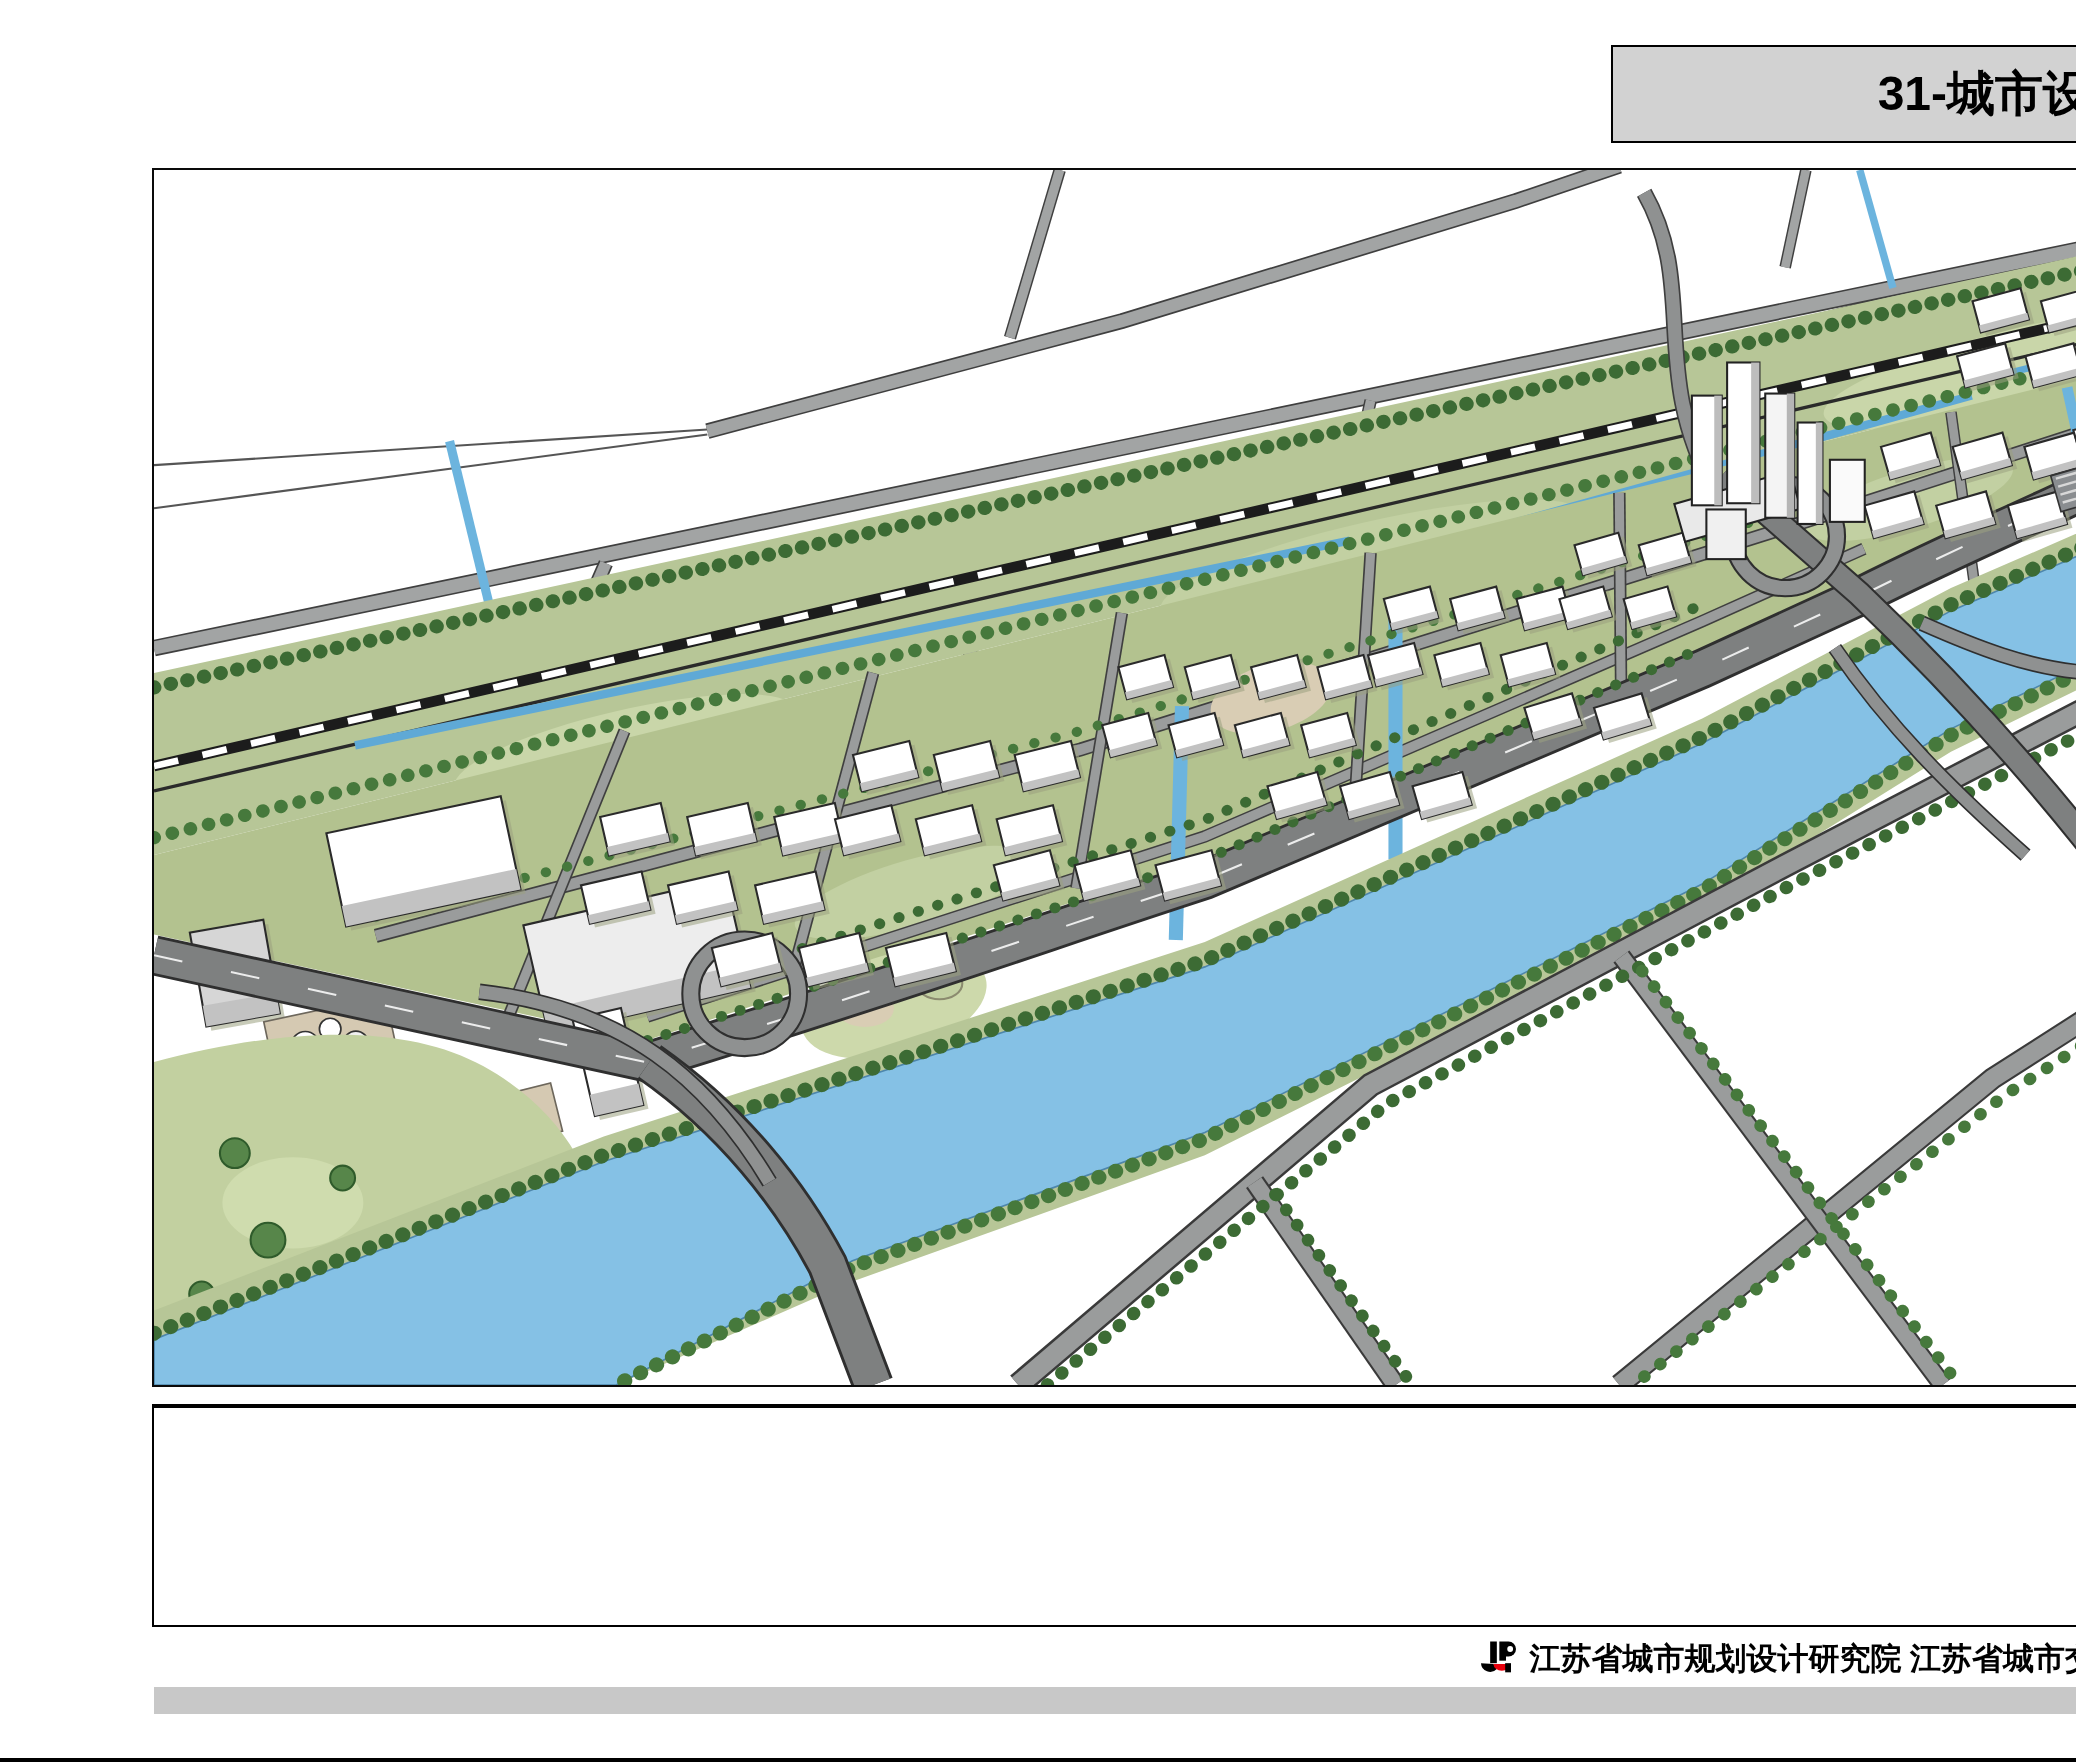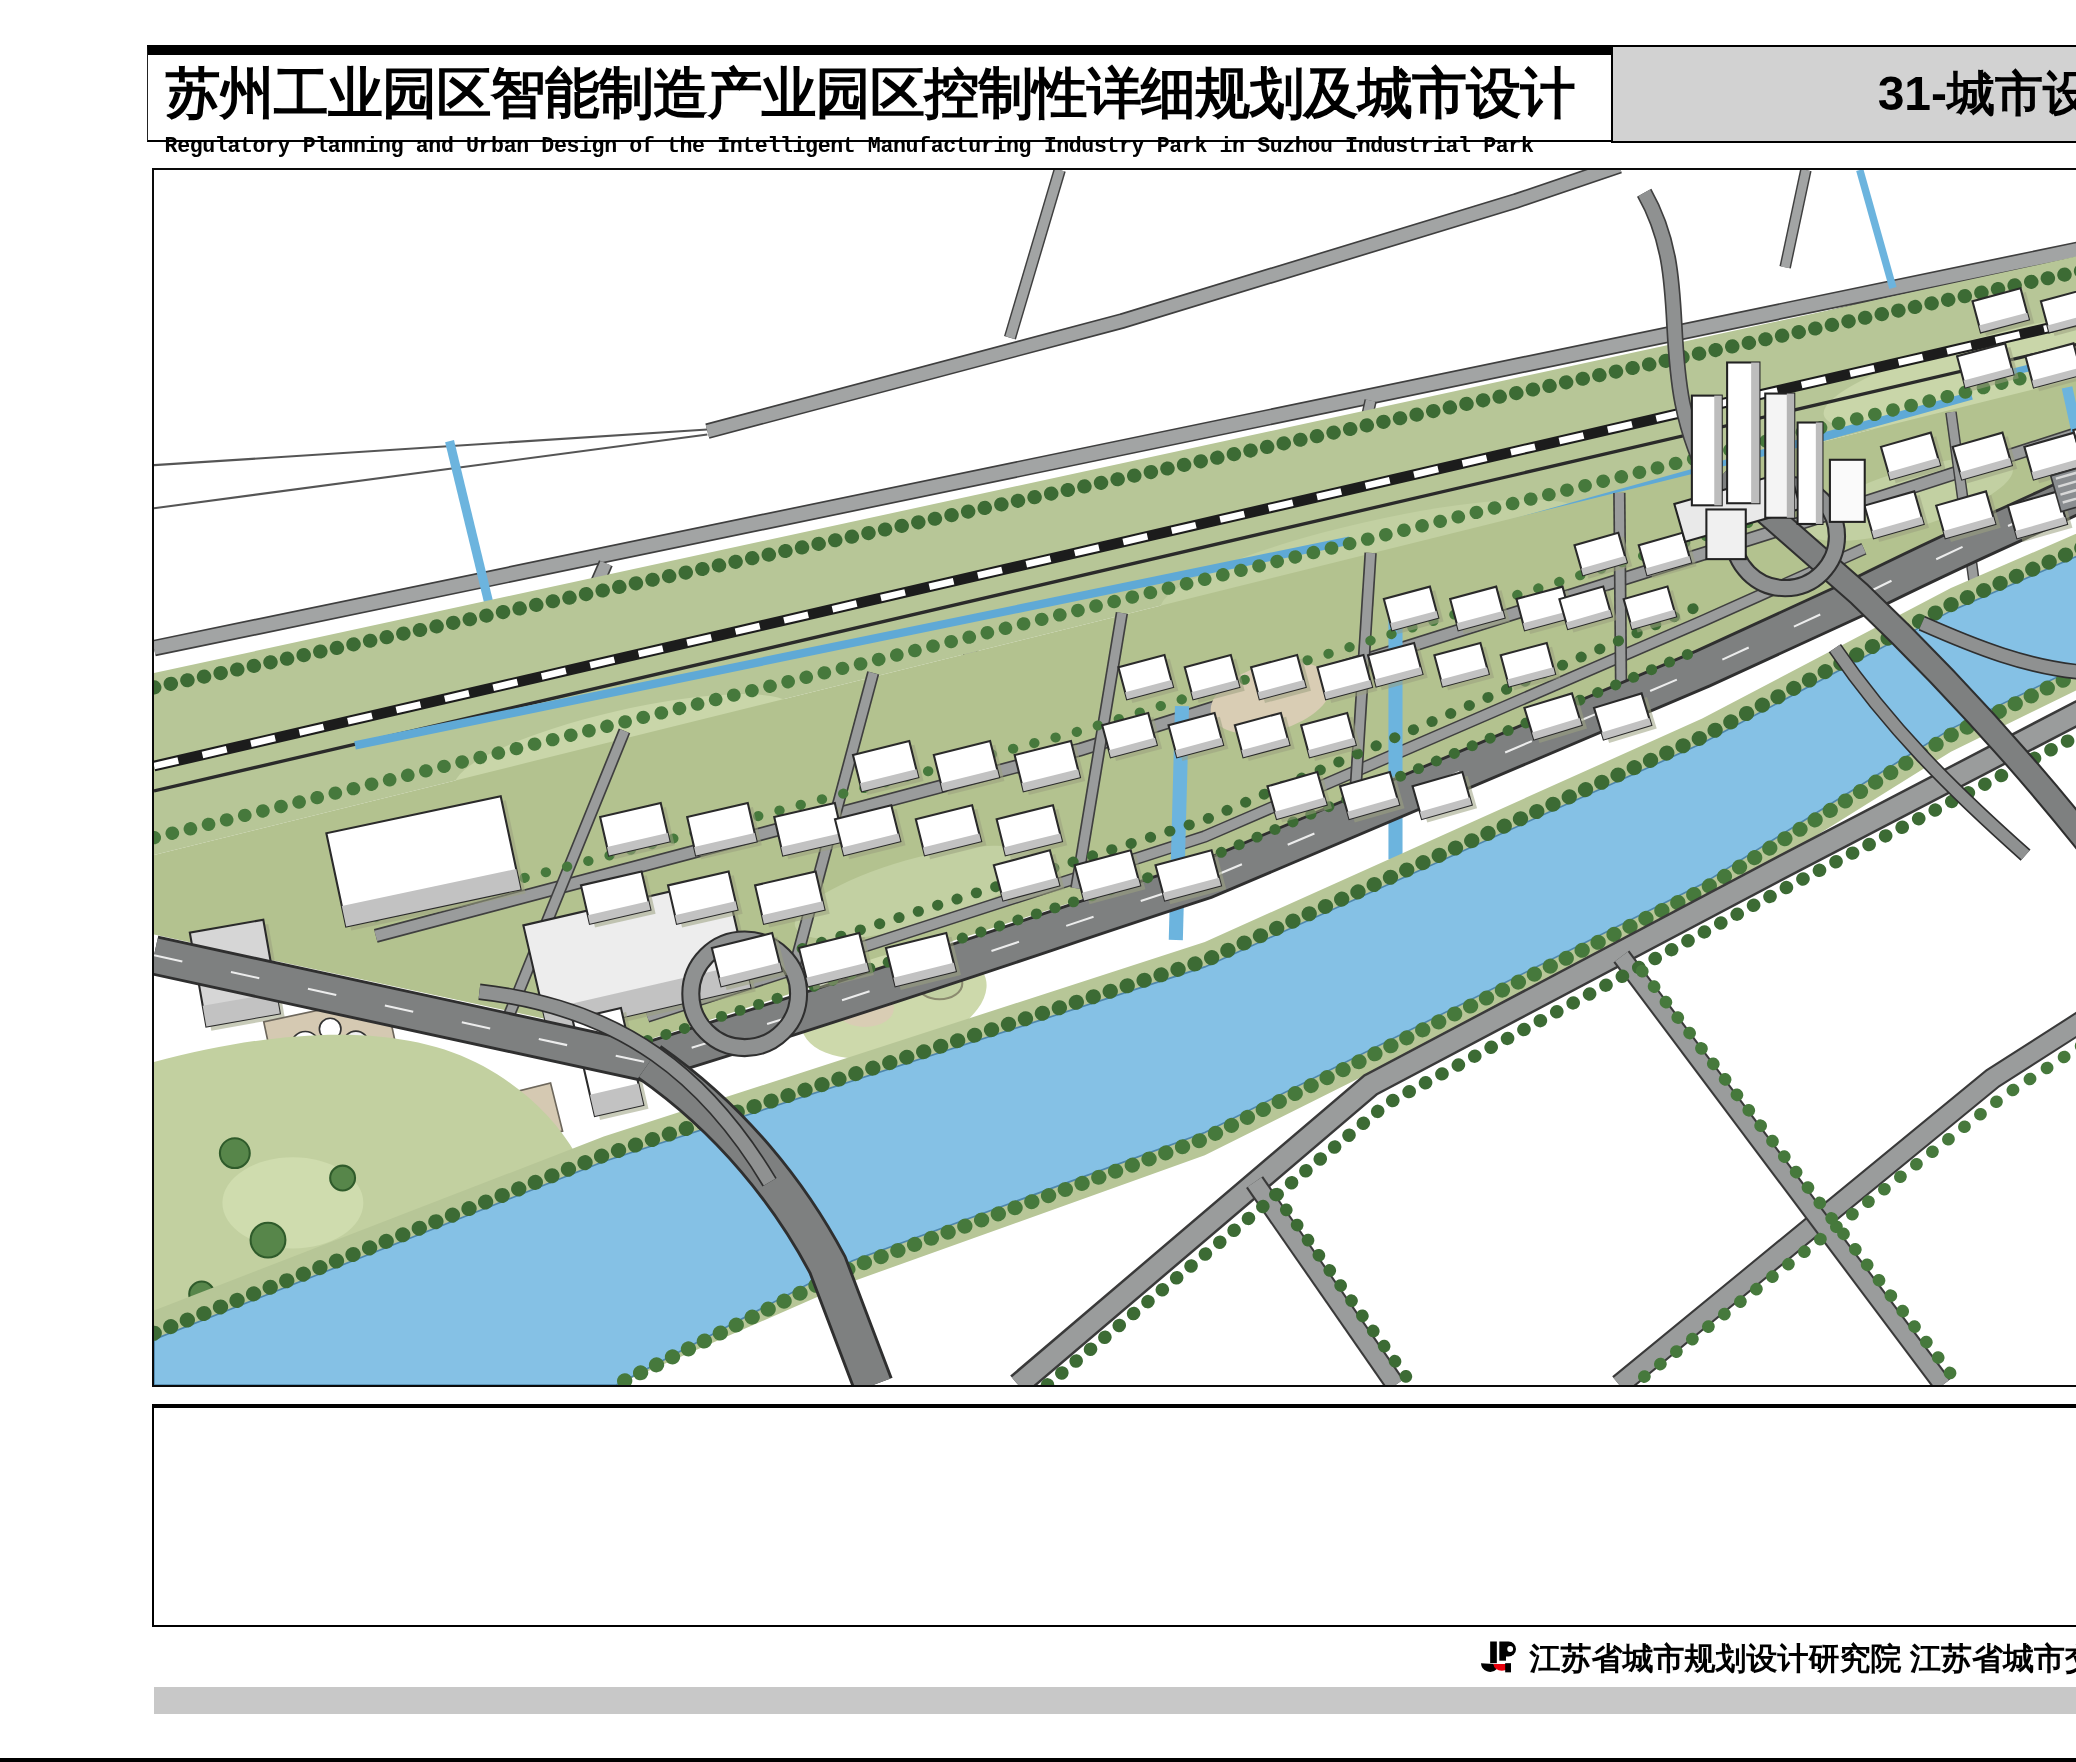--- a/index.html
+++ b/index.html
@@ -29,24 +29,20 @@
   #credit-row{position:absolute;left:1475px;top:1635px;height:47px;display:flex;align-items:center;gap:12.5px;}
   #credit-text{font-size:31px;font-weight:bold;color:#000;white-space:nowrap;}
   #footer-bar{position:absolute;left:154px;top:1687px;width:2188px;height:27px;background:#c8c8c8;}
   #bottom-rule{position:absolute;left:0;top:1758px;width:2492px;height:4.2px;background:#000;}
 </style>
 </head>
 <body>
 
 <div id="page">
 
-  <div id="title-block">
-    <div id="title-zh">苏州工业园区智能制造产业园区控制性详细规划及城市设计</div>
-    <div id="title-en">Regulatory Planning and Urban Design of the Intelligent Manufacturing Industry Park in Suzhou Industrial Park</div>
-  </div>
   <div id="drawing-no-box">
     <div id="drawing-no">31-城市设计三维鸟瞰图</div>
   </div>
 
   <div id="main-box">
     <svg viewBox="365 405 5440 2935" preserveAspectRatio="none">
       <defs>
         <clipPath id="clip">
             <rect x="365" y="405" width="5440" height="2935"></rect>
           </clipPath>

